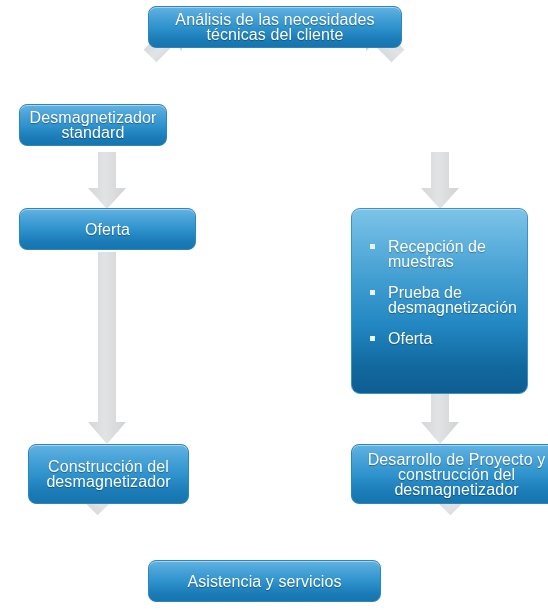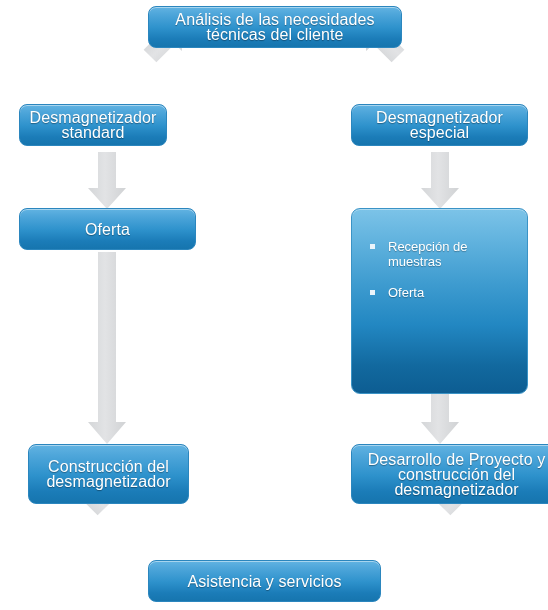--- a/index.html
+++ b/index.html
@@ -74,21 +74,21 @@
     padding: 30px 14px 10px 14px;
   }
   .panel ul {
     margin: 0;
     padding: 0;
     list-style: none;
   }
   .panel li {
     position: relative;
     color: #ffffff;
-    font-size: 13px;
+    font-size: 16px;
     line-height: 15px;
     margin-bottom: 16px;
     padding-left: 22px;
     text-shadow: 0 1px 1px rgba(0,0,0,0.3);
   }
   .panel li:last-child { margin-bottom: 0; }
   .bullet {
     position: absolute;
     left: 4px;
     top: 5px;
@@ -146,36 +146,35 @@
 
   <div class="node" style="left:148px; top:6px; width:254px; height:42px;">
     <span class="node-label">Análisis de las necesidades
 técnicas del cliente</span>
   </div>
 
   <div class="node" style="left:19px; top:104px; width:148px; height:42px;">
     <span class="node-label">Desmagnetizador standard</span>
   </div>
 
-  <div class="node" style="left:351px; top:104px; width:177px; height:42px;">
-    <span class="node-label">Desmagnetizador especial</span>
-  </div>
 
   <div class="node" style="left:19px; top:208px; width:177px; height:42px;">
     <span class="node-label">Oferta</span>
   </div>
 
   <div class="panel" style="left:351px; top:208px; width:177px; height:186px;">
     <ul>
       <li>
         <span class="bullet"></span>
         <span style="white-space:pre-line;">Recepción de muestras</span>
       </li>
       <li>
         <span class="bullet"></span>
+        <span style="white-space:pre-line;">Prueba de
+desmagnetización</span>
       </li>
       <li>
         <span class="bullet"></span>
         <span style="white-space:pre-line;">Oferta</span>
       </li>
     </ul>
   </div>
 
   <div class="node" style="left:28px; top:444px; width:161px; height:60px;">
     <span class="node-label">Construcción del

